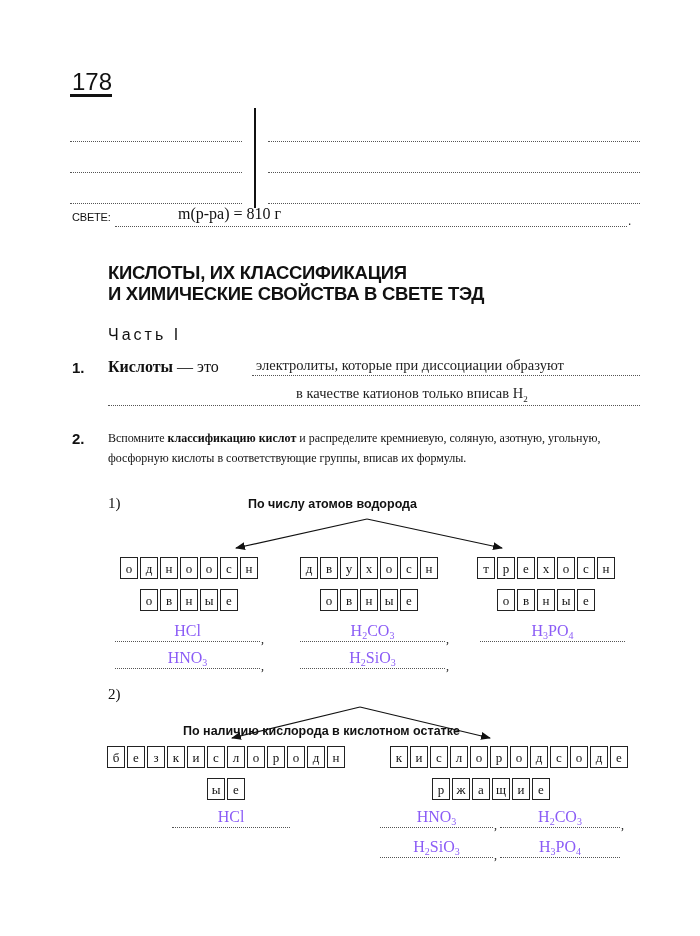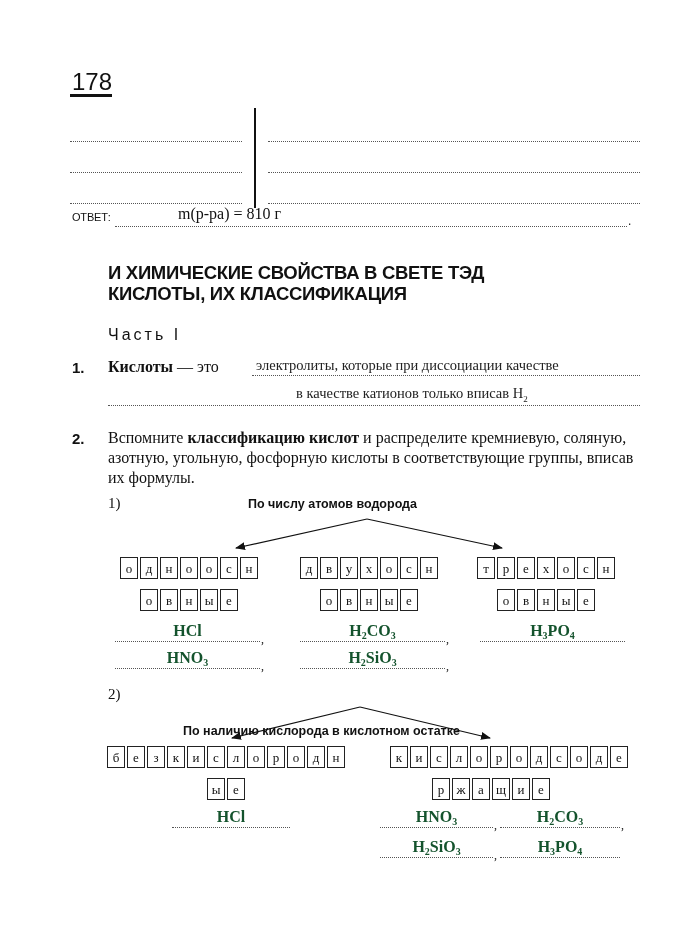--- a/index.html
+++ b/index.html
@@ -17,62 +17,62 @@
   .title { left: 108px; top: 262px; font-size: 18.5px; font-weight: bold; line-height: 21px; letter-spacing: -0.3px; }
   .part { left: 108px; top: 326px; font-size: 16px; letter-spacing: 3px; }
   .q-num { font-size: 15px; font-weight: bold; }
   .q1-num { left: 72px; top: 359px; }
   .q1-term { left: 108px; top: 358px; font-size: 16px; text-align: center; }
   .q1-term b { font-weight: bold; }
   .hw { font-size: 14.5px; color: #222; }
   .q1-l1 { left: 256px; top: 357px; }
   .q1-l2 { left: 296px; top: 385px; }
   .q2-num { left: 72px; top: 430px; }
-  .q2-text { left: 108px; top: 428px; width: 540px; font-size: 16px; line-height: 20px; }
+  .q2-text { left: 108px; top: 428px; width: 540px; font-size: 12px; line-height: 20px; }
   .q2-text b { font-weight: bold; }
   .sub-num { font-size: 15px; }
   .sub-title { font-size: 12.5px; font-weight: bold; }
   .boxrow { position: absolute; display: flex; gap: 2px; }
   .box { width: 18px; height: 22px; border: 1px solid #222; box-sizing: border-box;
          display: flex; align-items: center; justify-content: center;
          font-family: "Liberation Serif", serif; font-size: 13px; line-height: 1; }
-  .formula { position: absolute; font-family: "Liberation Serif", serif; font-size: 16px; color: #14532d; font-weight: bold; }
+  .formula { position: absolute; font-family: "Liberation Serif", serif; font-size: 16px; color: #8b5cf6; }
   .formula sub { font-size: 10px; vertical-align: -3px; }
   .comma { position: absolute; font-family: "Liberation Serif", serif; font-size: 12px; }
   svg.arrows { position: absolute; left: 0; top: 0; }
 </style>
 </head>
 <body>
 
 <div class="abs sans page-num">178</div>
 <div class="abs page-num-rule"></div>
 
 <div class="dots" style="left:70px; top:141px; width:172px;"></div>
 <div class="dots" style="left:268px; top:141px; width:372px;"></div>
 <div class="dots" style="left:70px; top:172px; width:172px;"></div>
 <div class="dots" style="left:268px; top:172px; width:372px;"></div>
 <div class="dots" style="left:70px; top:203px; width:172px;"></div>
 <div class="dots" style="left:268px; top:203px; width:372px;"></div>
 <div class="abs vrule"></div>
 
-<div class="abs sans answer-label">ОТВЕТ:</div>
+<div class="abs sans answer-label">СВЕТЕ:</div>
 <div class="dots" style="left:115px; top:226px; width:512px;"></div>
 <div class="abs serif answer-value">m(р-ра) = 810 г</div>
 <div class="abs sans answer-dot">.</div>
 
 <div class="abs sans title">
+  <div>КИСЛОТЫ, ИХ КЛАССИФИКАЦИЯ</div>
   <div>И ХИМИЧЕСКИЕ СВОЙСТВА В СВЕТЕ ТЭД</div>
-  <div>КИСЛОТЫ, ИХ КЛАССИФИКАЦИЯ</div>
 </div>
 <div class="abs sans part">Часть I</div>
 
 <div class="abs sans q-num q1-num">1.</div>
 <div class="abs serif q1-term"><b>Кислоты</b><span> — это</span></div>
 <div class="dots" style="left:252px; top:375px; width:388px;"></div>
-<div class="abs serif hw q1-l1">электролиты, которые при диссоциации качестве</div>
+<div class="abs serif hw q1-l1">электролиты, которые при диссоциации образуют</div>
 <div class="dots" style="left:108px; top:405px; width:532px;"></div>
 <div class="abs serif hw q1-l2"><span>в качестве катионов только вписав H</span><sub style="font-size:9px;">2</sub></div>
 
 <div class="abs sans q-num q2-num">2.</div>
 <div class="abs serif q2-text"><span>Вспомните </span><b>классификацию кислот</b><span> и распределите кремниевую, соляную, азотную, угольную, фосфорную кислоты в соответствующие группы, вписав их формулы.</span></div>
 
 <div class="abs serif sub-num" style="left:108px; top:495px;">1)</div>
 <div class="abs sans sub-title" style="left:248px; top:497px;">По числу атомов водорода</div>
 
 <div id="sub1-groups">

